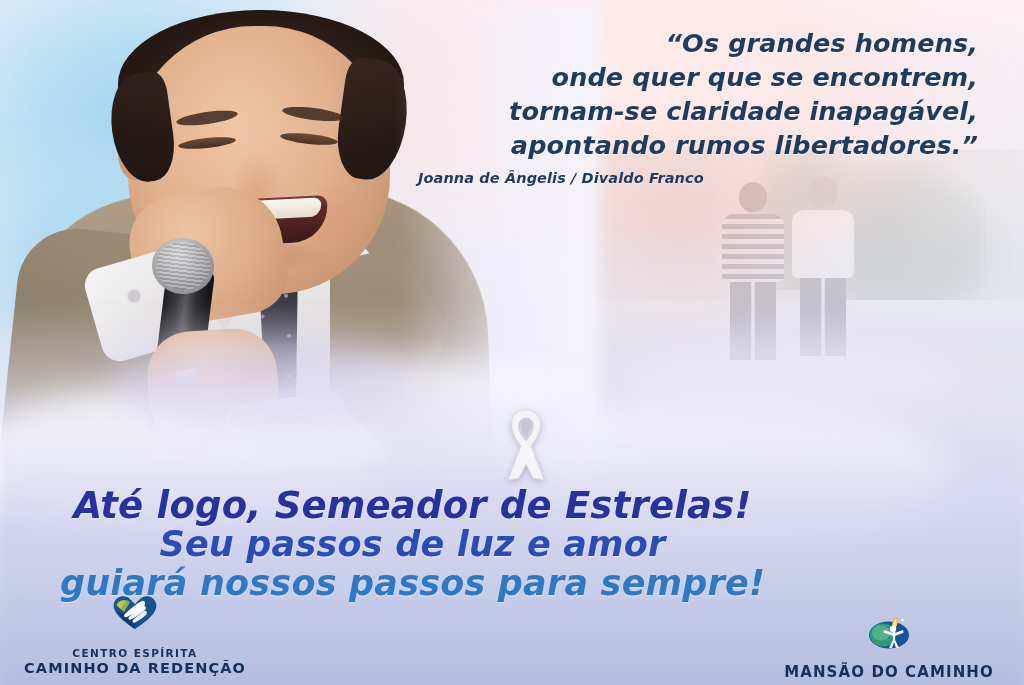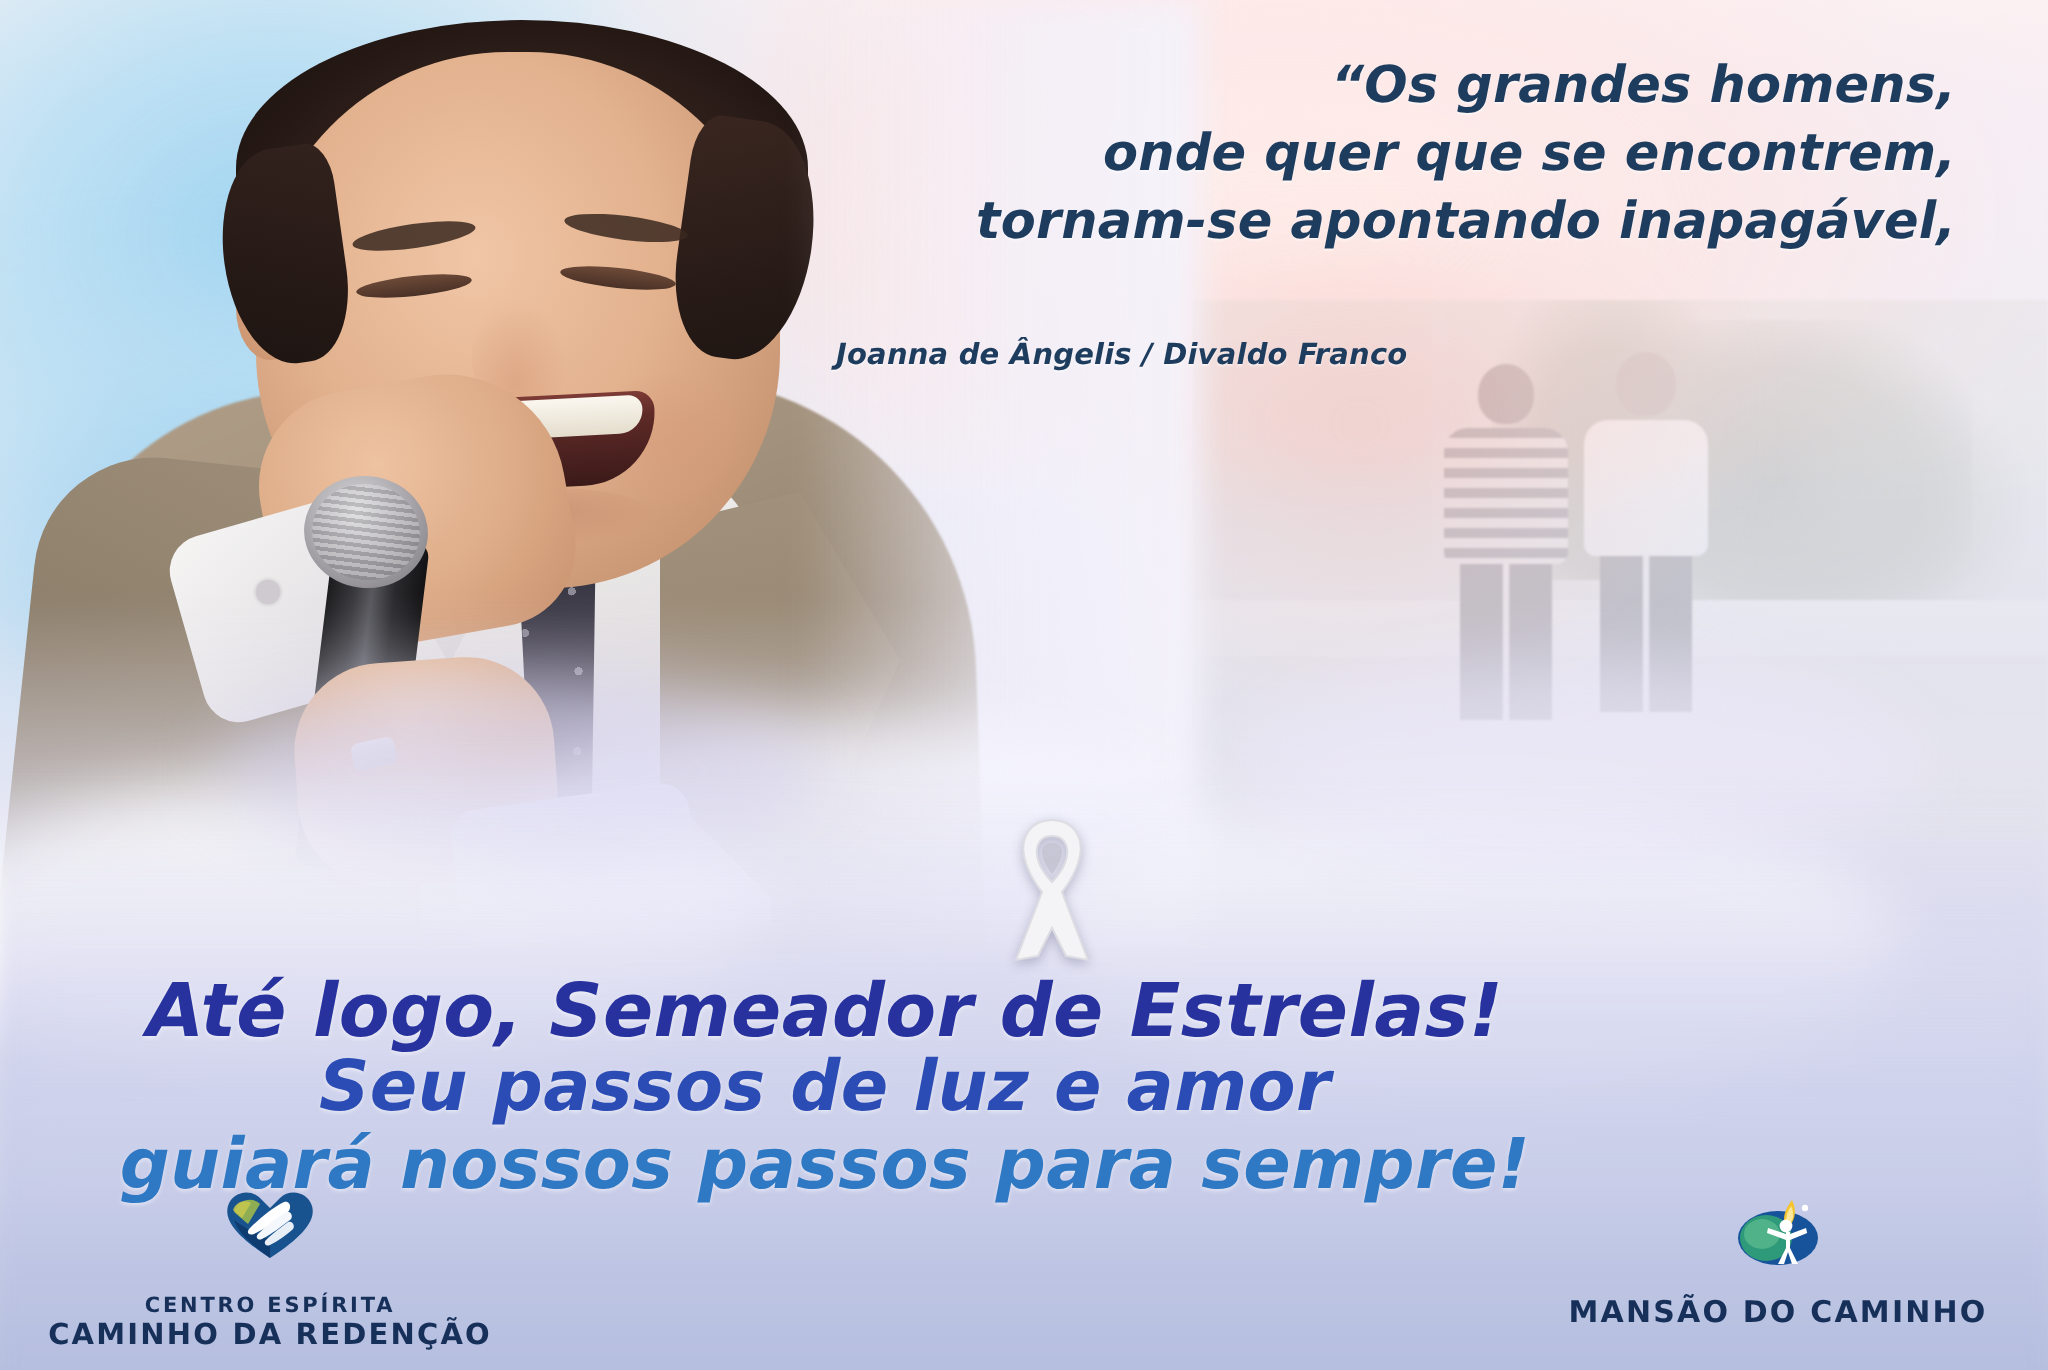--- a/index.html
+++ b/index.html
@@ -279,21 +279,21 @@
     font-style:italic;font-weight:bold;
     line-height:39px;letter-spacing:.2px;
     text-shadow:0 1px 2px rgba(255,255,255,.5);
   }
   .hl1{font-size:37px;color:#27329e;}
   .hl2{font-size:35px;color:#2b4cb4;}
   .hl3{font-size:35px;color:#2f79c4;}
 
   
   .logo-left{position:absolute;left:10px;bottom:8px;width:250px;text-align:center;}
-  .logo-right{position:absolute;right:10px;bottom:20px;width:250px;text-align:center;}
+  .logo-right{position:absolute;right:10px;bottom:4px;width:250px;text-align:center;}
   .logo-mark{height:40px;display:flex;align-items:center;justify-content:center;margin-bottom:2px;}
   .logo-txt1{font-size:10.5px;font-weight:bold;color:#17305a;letter-spacing:1.4px;line-height:13px;margin-top:15px;}
   .logo-txt2{font-size:14.5px;font-weight:bold;color:#17305a;letter-spacing:1.1px;line-height:17px;text-align:center;}
   .logo-right .logo-txt2{font-size:15px;}
 </style>
 </head>
 <body>
 
 <div class="stage">
 
@@ -367,21 +367,22 @@
     <div class="cl cl3"></div>
     <div class="cl cl4"></div>
     <div class="cl cl5"></div>
     <div class="cl cl6"></div>
   </div>
   <div class="bg-lavender"></div>
 
   <div class="quote">
     <div>“Os grandes homens,</div>
     <div>onde quer que se encontrem,</div>
-    <div>tornam-se apontando inapagável,</div>
+    <div>tornam-se claridade inapagável,</div>
+    <div>apontando rumos libertadores.”</div>
   </div>
   <div class="attrib">Joanna de Ângelis / Divaldo Franco</div>
 
   <div class="ribbon">
     <svg width="76" height="78" viewBox="0 0 76 78" aria-hidden="true">
       <path d="M38 4 C28 4 22 12 24 22 C26 32 33 40 33 40 L20 74 L31 72 L38 58 L45 72 L56 74 L43 40 C43 40 50 32 52 22 C54 12 48 4 38 4 Z
                M38 12 C44 12 47 17 45 24 C43.5 29.5 38 35 38 35 C38 35 32.5 29.5 31 24 C29 17 32 12 38 12 Z" fill="#f4f4f6" stroke="#dcdce2" stroke-width="1"></path>
       <path d="M33 20 C33 14 43 14 43 20 C43 25 38 31 38 31 C38 31 33 25 33 20 Z" fill="#b9bac6" opacity=".55"></path>
     </svg>
   </div>

